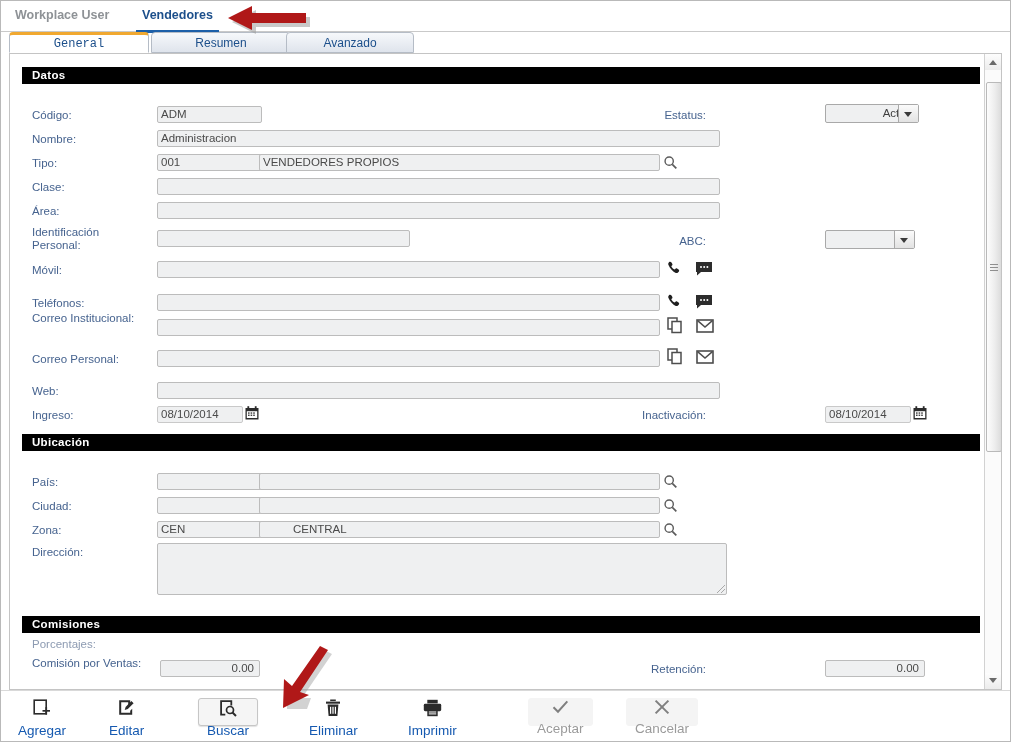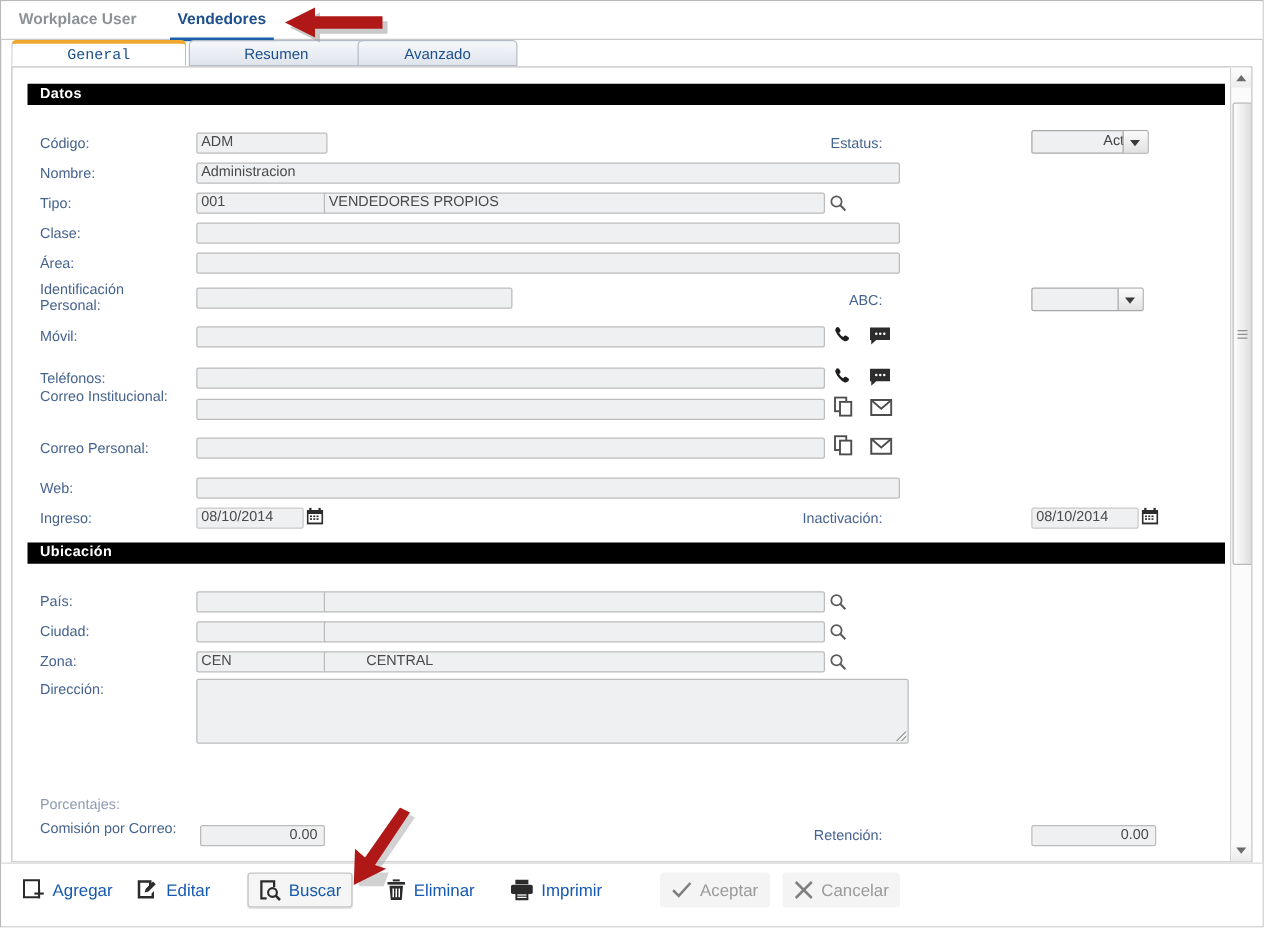--- a/index.html
+++ b/index.html
@@ -74,21 +74,21 @@
   .vbtn.dn:before{bottom:6px;border-top:5px solid #6a6a6a;}
   .vthumb{position:absolute;left:1px;top:28px;width:14px;height:368px;
      background:linear-gradient(to right,#fdfdfd,#ededed 55%,#dcdcdc);border:1px solid #b9b9b9;border-radius:2px;}
   .vgrip{position:absolute;left:3px;top:50%;margin-top:-5px;width:8px;height:10px;}
   .vgrip i{display:block;height:1px;background:#8f8f8f;margin:2px 0;}
 
   
   .toolbar{position:absolute;left:0;bottom:0;width:1009px;height:50px;background:#fff;border-top:1px solid #d9d9d9;}
   .tbtn{position:absolute;top:7px;height:28px;display:flex;align-items:center;gap:6px;
         padding:0 8px;box-sizing:border-box;border:1px solid transparent;border-radius:3px;
-        font-size:13.5px;color:#1559b0;cursor:pointer;background:transparent;}
+        font-size:13.5px;color:#1559b0;cursor:pointer;background:transparent;flex-direction:column;}
   .tbtn.hover{background:#f5f5f5;border-color:#c6c6c6;box-shadow:0 1px 1px rgba(0,0,0,.12);}
   .tbtn.disabled{color:#9a9a9a;background:#f4f4f4;border-color:#f4f4f4;cursor:default;}
   .tbtn svg{flex:none;}
 
   
   .anno{position:absolute;pointer-events:none;}
 </style>
 </head>
 <body>
 
@@ -278,24 +278,25 @@
     <div class="icn" style="left:653px;top:468px;">
       <svg width="15" height="15" viewBox="0 0 16 16">
             <circle cx="6.6" cy="6.6" r="4.4" fill="none" stroke="#5b5b5b" stroke-width="1.5"></circle>
             <line x1="9.9" y1="9.9" x2="14.2" y2="14.2" stroke="#5b5b5b" stroke-width="1.8"></line>
           </svg>
     </div>
 
     <div class="lbl" style="left:22px;top:492px;">Dirección:</div>
     <div class="fld area" style="left:147px;top:489px;width:570px;"></div>
 
+    <div class="sect" style="top:562px;">Comisiones</div>
 
     <div class="lbl dim" style="left:22px;top:584px;">Porcentajes:</div>
 
-    <div class="lbl" style="left:22px;top:603px;width:110px;">Comisión por Correo:</div>
+    <div class="lbl" style="left:22px;top:603px;width:110px;">Comisión por Ventas:</div>
     <div class="fld num" style="left:150px;top:606px;width:100px;">0.00</div>
 
     <div class="lbl r" style="left:600px;top:609px;width:96px;">Retención:</div>
     <div class="fld num" style="left:815px;top:606px;width:100px;">0.00</div>
 
    </div>
 
    <div class="vscroll">
      <div class="vbtn up"></div>
      <div class="vthumb">

